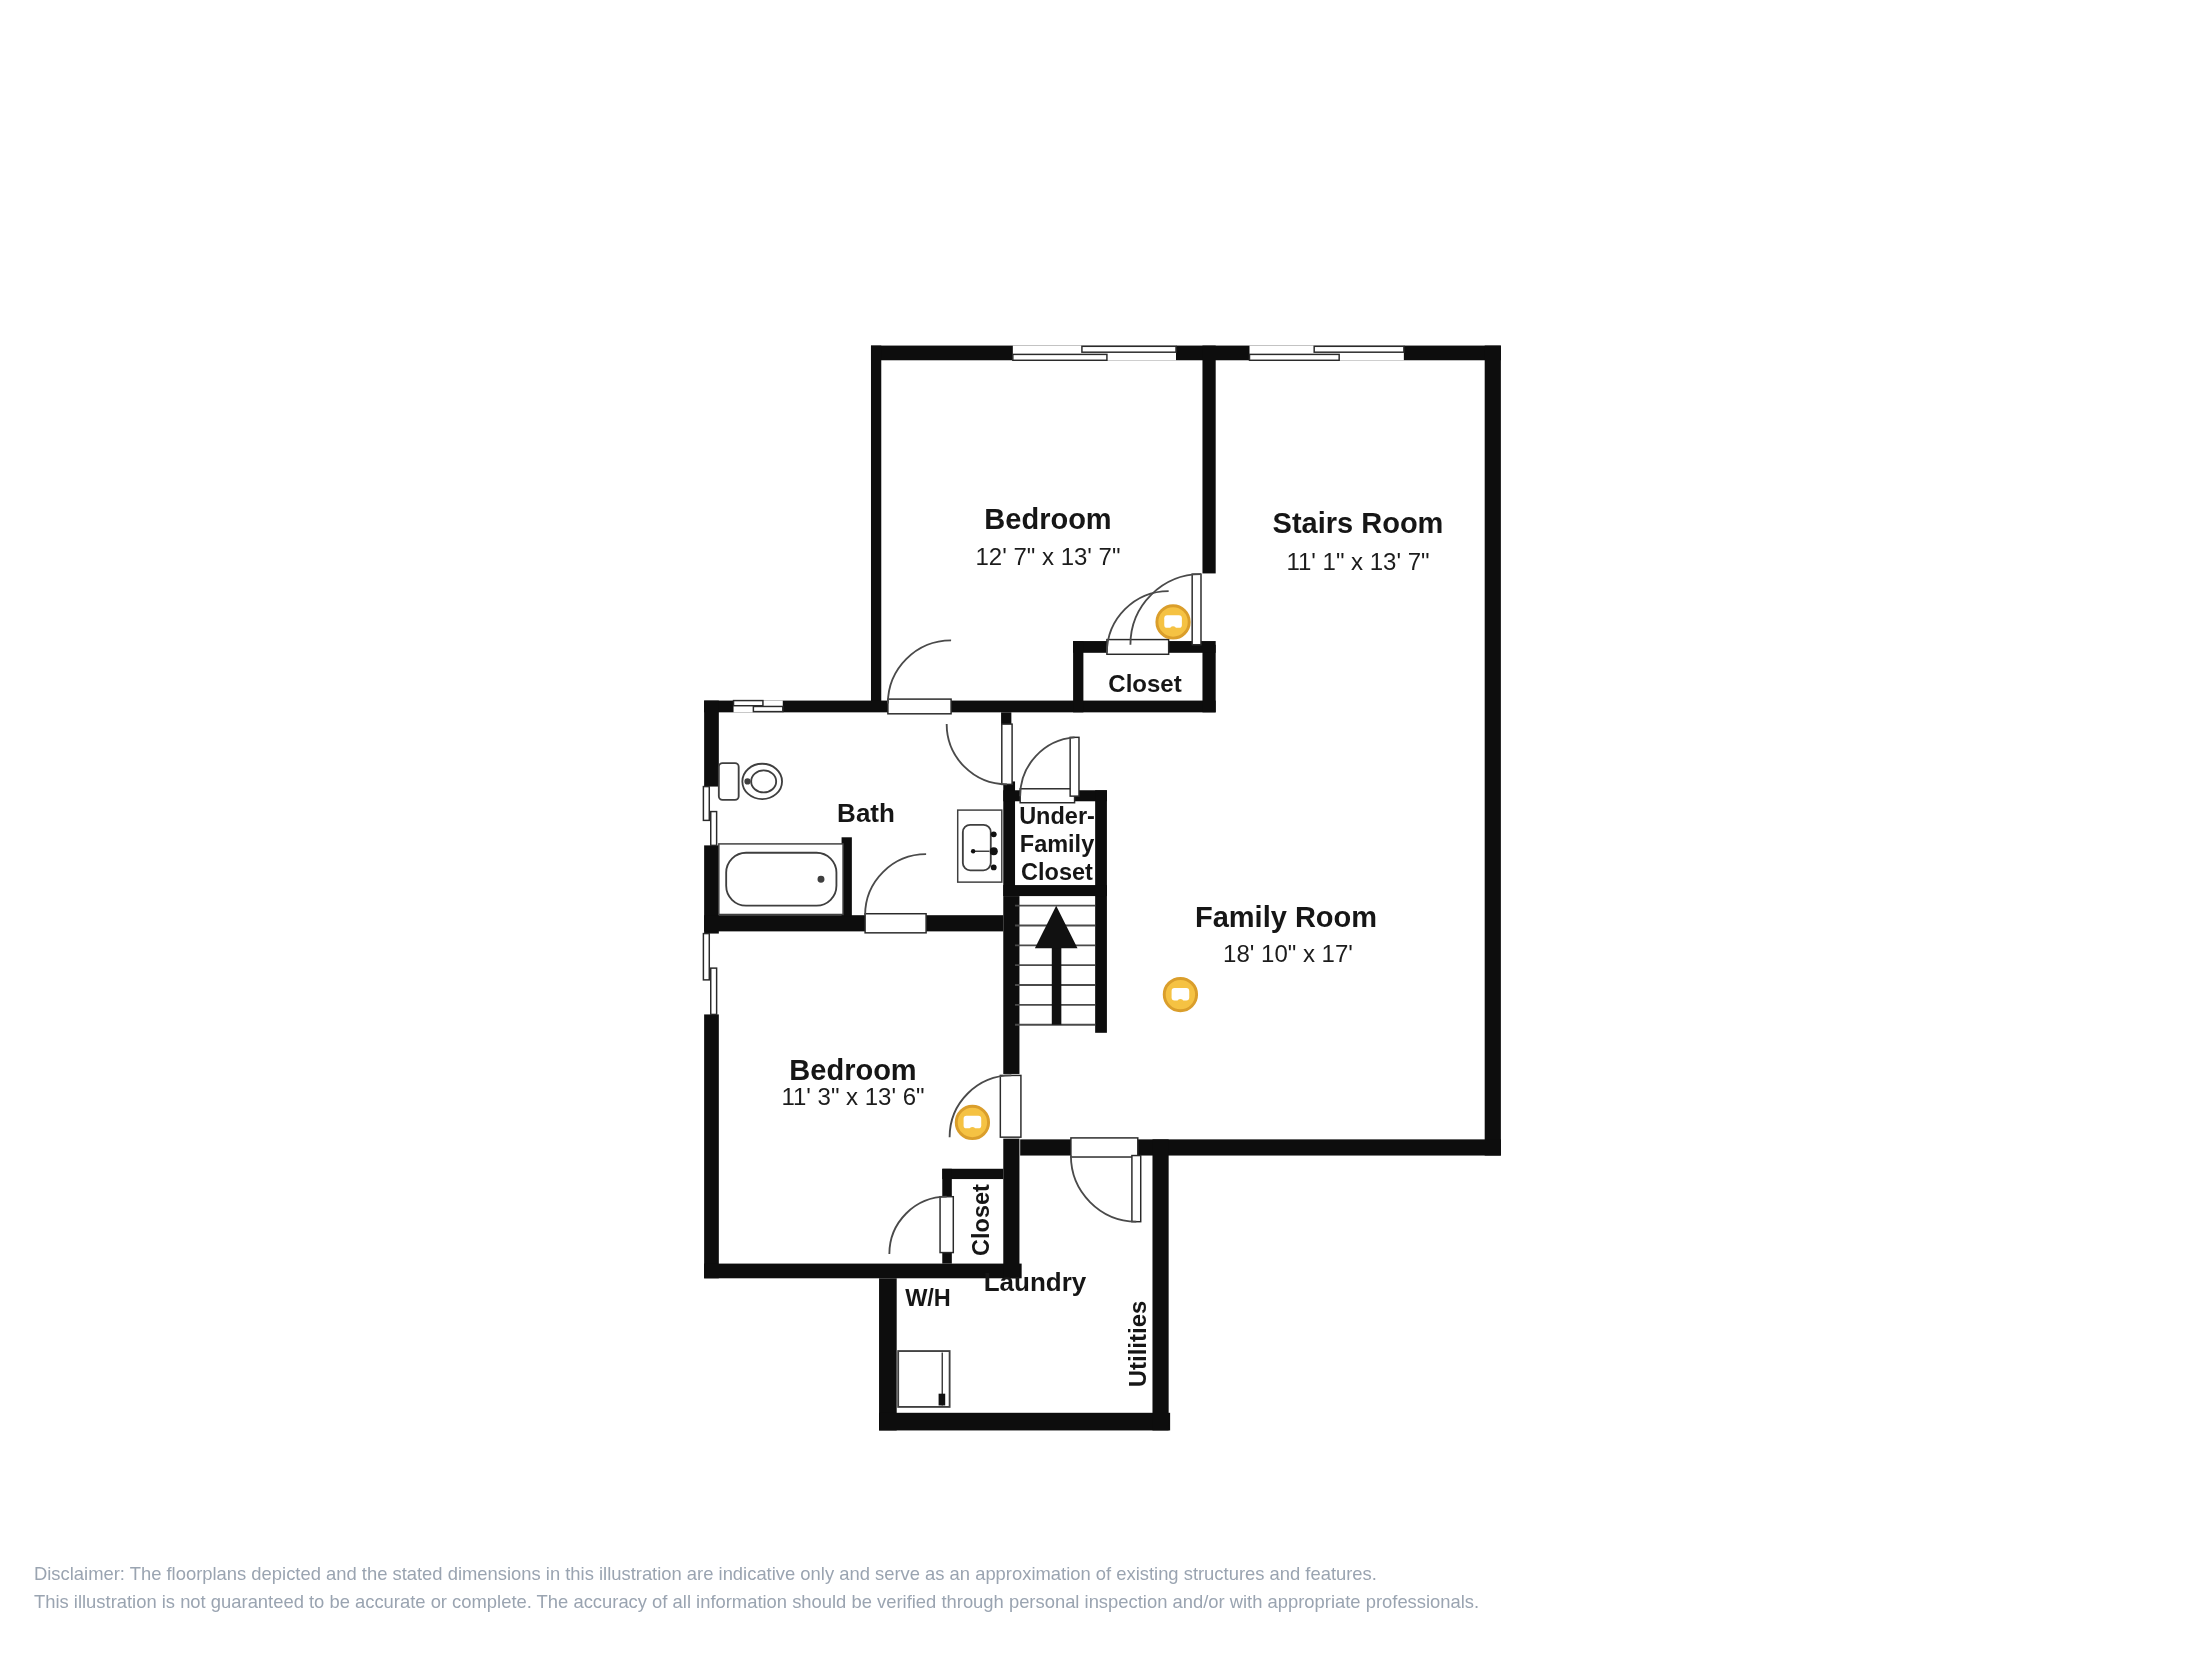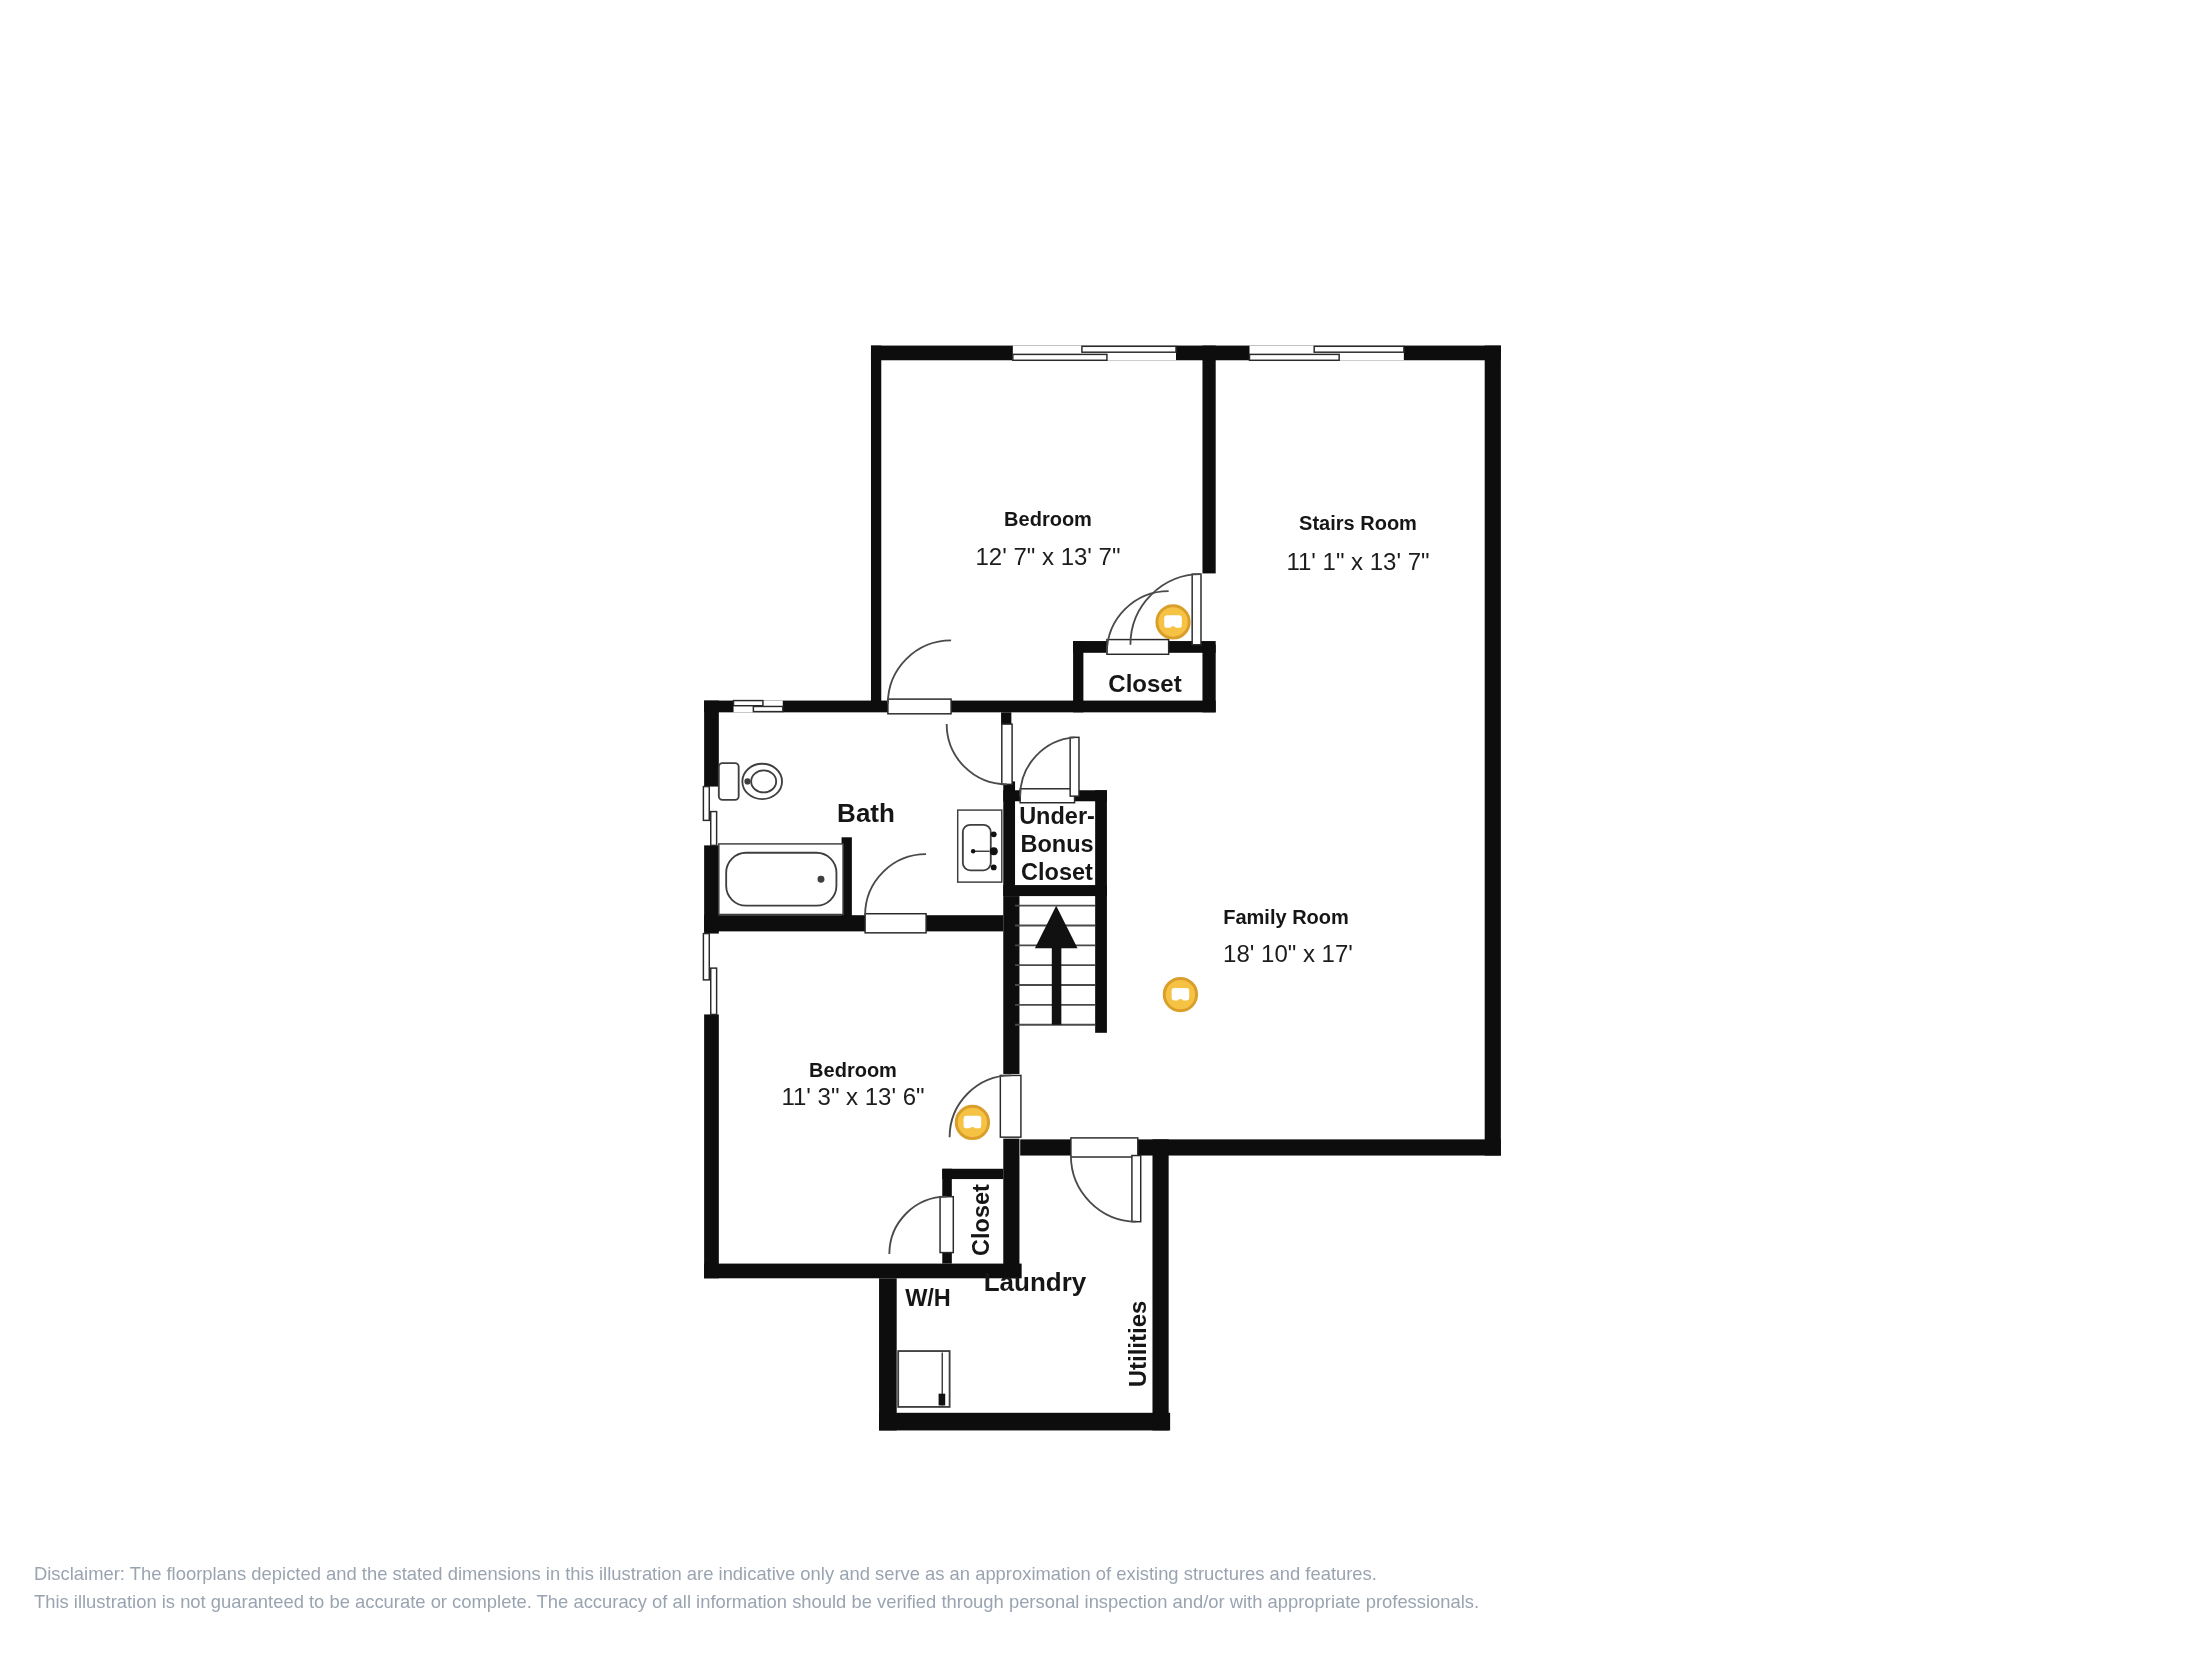--- a/index.html
+++ b/index.html
@@ -3,21 +3,21 @@
 <meta charset="utf-8">
 <style>
   html,body{margin:0;padding:0;background:#ffffff;}
   .canvas{position:relative;width:2205px;height:1654px;background:#ffffff;overflow:hidden;
           font-family:"Liberation Sans",sans-serif;}
   .plan-svg{position:absolute;left:0;top:0;}
   .lbl{position:absolute;transform:translate(-50%,-50%);font-weight:bold;color:#161616;
        white-space:nowrap;text-align:center;}
   .lbl.dim{font-weight:normal;color:#1c1c1c;}
   .lbl.vert{transform:translate(-50%,-50%) rotate(-90deg);}
-  .t37{font-size:20px;} .t35{font-size:26px;} .t33{font-size:24px;} .t32{font-size:23.5px;}
+  .t37{font-size:29px;} .t35{font-size:26px;} .t33{font-size:24px;} .t32{font-size:23.5px;}
   .us-block{position:absolute;transform:translate(-50%,-50%);text-align:center;
             font-weight:bold;color:#161616;font-size:23.5px;line-height:28px;white-space:nowrap;}
   .disclaimer{position:absolute;left:34px;font-size:18.4px;color:#9aa4b1;white-space:nowrap;}
 </style>
 </head>
 <body>
 
 <div class="canvas">
 
   <svg class="plan-svg" width="2205" height="1654" viewBox="0 0 3000 2250">
@@ -193,21 +193,21 @@
 
   <div class="lbl t37" style="left:1358px;top:523px;">Stairs Room</div>
   <div class="lbl dim t33" style="left:1358px;top:562px;">11' 1" x 13' 7"</div>
 
   <div class="lbl t33" style="left:1145px;top:684px;">Closet</div>
 
   <div class="lbl t35" style="left:866px;top:782px;margin-top:31px;">Bath</div>
 
   <div class="us-block" style="left:1057px;top:844px;">
     <div>Under-</div>
-    <div>Bonus</div>
+    <div>Family</div>
     <div>Closet</div>
   </div>
 
   <div class="lbl t37" style="left:1286px;top:917px;">Family Room</div>
   <div class="lbl dim t33" style="left:1288px;top:954px;">18' 10" x 17'</div>
 
   <div class="lbl t37" style="left:853px;top:1070px;">Bedroom</div>
   <div class="lbl dim t33" style="left:853px;top:1097px;">11' 3" x 13' 6"</div>
 
   <div class="lbl vert t32" style="left:981px;top:1220px;">Closet</div>

